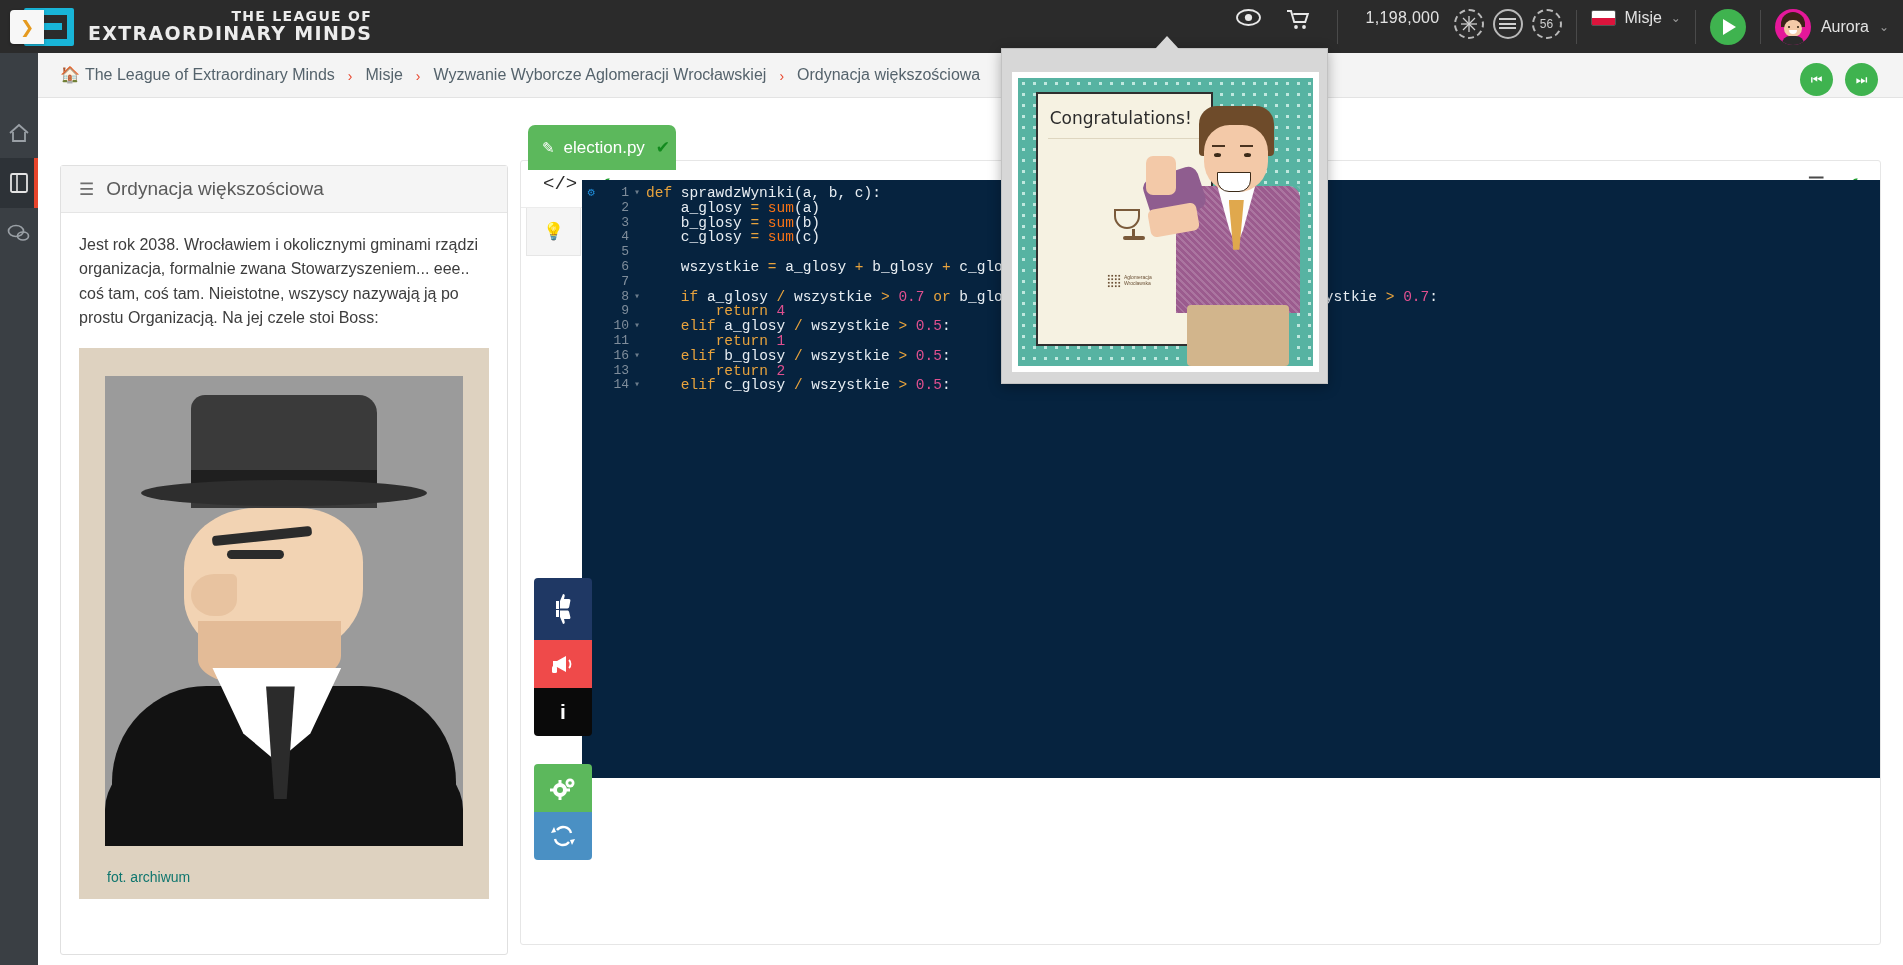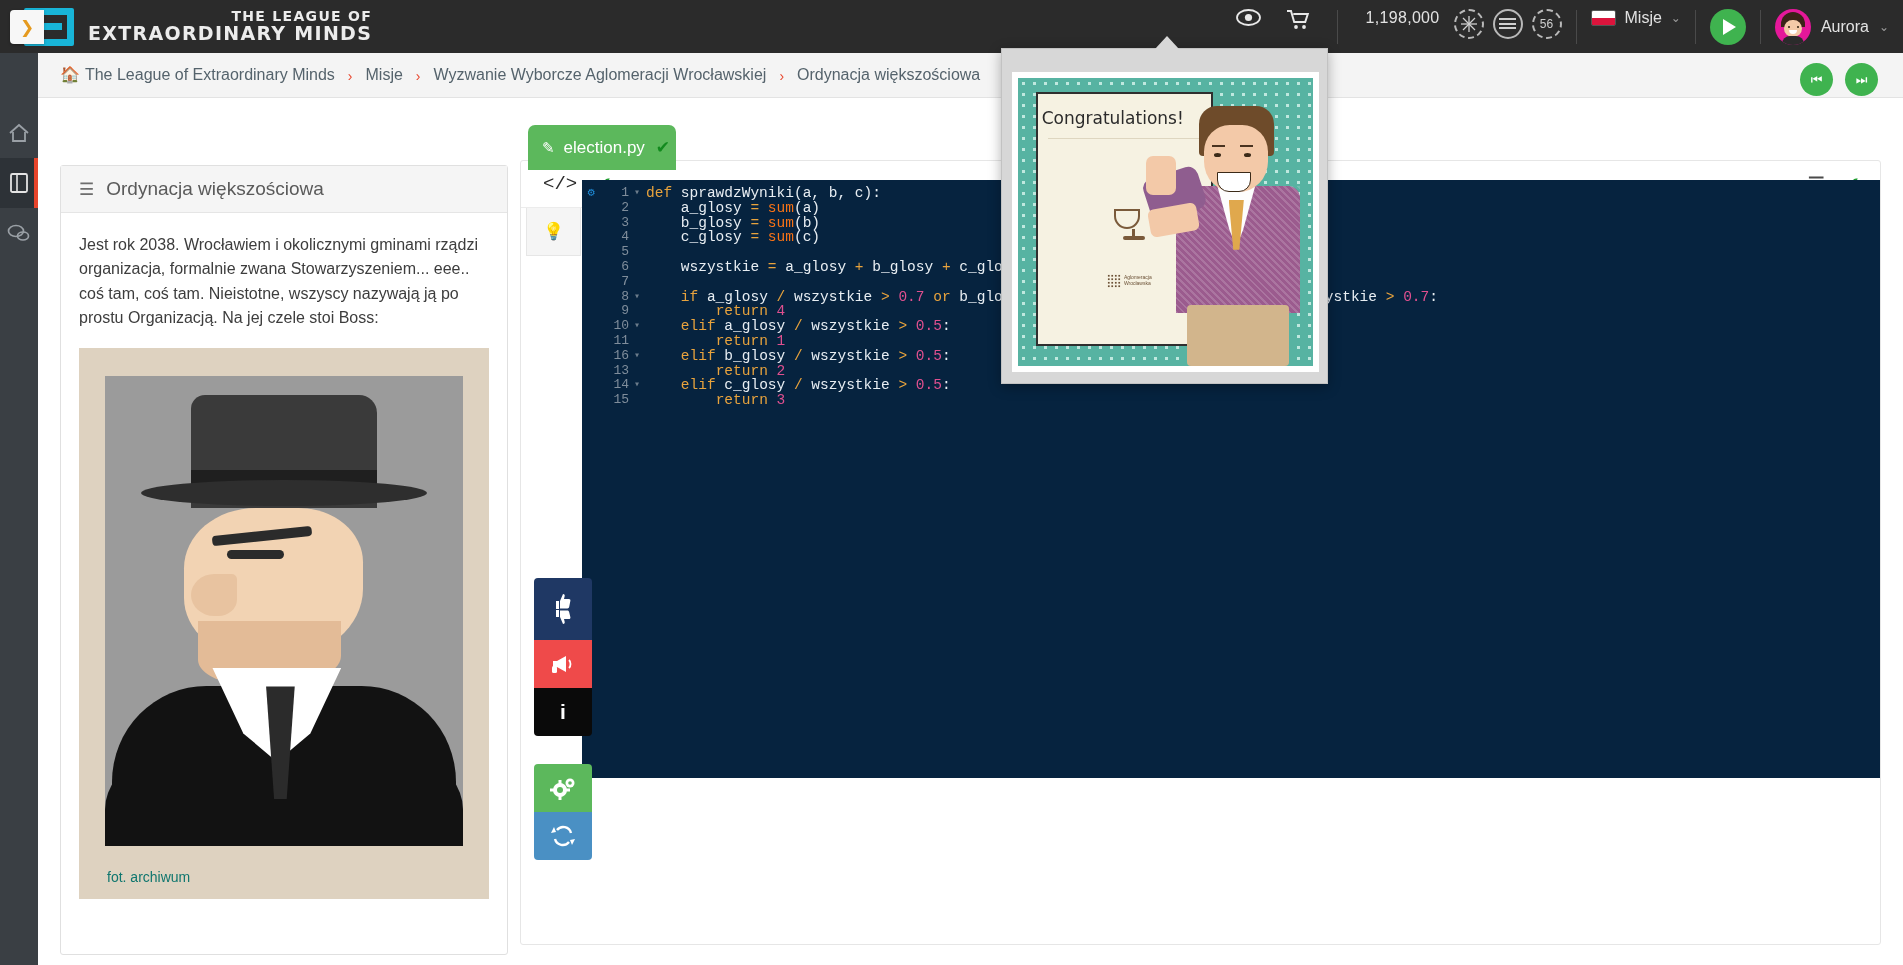--- a/index.html
+++ b/index.html
@@ -247,21 +247,21 @@
   .cert .dots {
     position: absolute; inset: 0;
     background-image: radial-gradient(#bfe8df 1.6px, transparent 1.7px);
     background-size: 11px 11px;
   }
   .cert .paper {
     position: absolute; left: 6%; top: 5%; width: 60%; height: 88%;
     background: #f6f2e2; border: 2px solid #2f2f2f; overflow: hidden;
   }
   .cert .congrats {
-    margin: 14px 0 0 4px; font-size: 17px; color: #2b2b2b;
+    margin: 14px 0 0 12px; font-size: 17px; color: #2b2b2b;
     font-family: "DejaVu Sans", sans-serif;
   }
   .cert .divider { margin: 10px 10px 0 10px; height: 1px; background: #ded6c0; }
   .cert .trophy {
     position: absolute; left: 44%; top: 46%; width: 40px; height: 34px;
   }
   .cert .trophy .cup {
     width: 26px; height: 20px; border: 2px solid #7a5a3a; border-radius: 0 0 14px 14px;
   }
   .cert .trophy .stem { width: 3px; height: 7px; background: #7a5a3a; margin: 0 auto; }
@@ -528,21 +528,20 @@
       <div class="cline"><span class="gutter-ico"></span><span class="lnum">5</span><span class="fold"></span><span class="ctext"></span></div>
       <div class="cline"><span class="gutter-ico"></span><span class="lnum">6</span><span class="fold"></span><span class="ctext">    wszystkie <span class="op">=</span> a_glosy <span class="op">+</span> b_glosy <span class="op">+</span> c_glosy</span></div>
       <div class="cline"><span class="gutter-ico"></span><span class="lnum">7</span><span class="fold"></span><span class="ctext"></span></div>
       <div class="cline"><span class="gutter-ico"></span><span class="lnum">8</span><span class="fold">▾</span><span class="ctext">    <span class="kw">if</span> a_glosy <span class="op">/</span> wszystkie <span class="op">&gt;</span> <span class="num">0.7</span> <span class="kw">or</span> b_glosy <span class="op">/</span> wszystkie <span class="op">&gt;</span> <span class="num">0.7</span> <span class="kw">or</span> c_glosy <span class="op">/</span> wszystkie <span class="op">&gt;</span> <span class="num">0.7</span>:</span></div>
       <div class="cline"><span class="gutter-ico"></span><span class="lnum">9</span><span class="fold"></span><span class="ctext">        <span class="kw">return</span> <span class="num">4</span></span></div>
       <div class="cline"><span class="gutter-ico"></span><span class="lnum">10</span><span class="fold">▾</span><span class="ctext">    <span class="kw">elif</span> a_glosy <span class="op">/</span> wszystkie <span class="op">&gt;</span> <span class="num">0.5</span>:</span></div>
       <div class="cline"><span class="gutter-ico"></span><span class="lnum">11</span><span class="fold"></span><span class="ctext">        <span class="kw">return</span> <span class="num">1</span></span></div>
       <div class="cline"><span class="gutter-ico"></span><span class="lnum">16</span><span class="fold">▾</span><span class="ctext">    <span class="kw">elif</span> b_glosy <span class="op">/</span> wszystkie <span class="op">&gt;</span> <span class="num">0.5</span>:</span></div>
       <div class="cline"><span class="gutter-ico"></span><span class="lnum">13</span><span class="fold"></span><span class="ctext">        <span class="kw">return</span> <span class="num">2</span></span></div>
       <div class="cline"><span class="gutter-ico"></span><span class="lnum">14</span><span class="fold">▾</span><span class="ctext">    <span class="kw">elif</span> c_glosy <span class="op">/</span> wszystkie <span class="op">&gt;</span> <span class="num">0.5</span>:</span></div>
-      <div class="cline"><span class="gutter-ico"></span><span class="lnum">15</span><span class="fold"></span><span class="ctext">        <span class="kw">return</span> <span class="num">3</span></span></div>
     </div>
 </div>
 
 <div class="actions">
   <div class="abtn navy">
     <svg width="22" height="20" viewBox="0 0 22 20">
       <path d="M4 9h3v8H4zM8 9l3-7c1.6 0 2 1 1.6 2.4L12 7h5c1 0 1.6.8 1.4 1.8l-1.2 6c-.2 1-.9 1.6-1.8 1.6H8z" fill="#fff"></path>
     </svg>
     <svg width="22" height="18" viewBox="0 0 22 18" style="margin-top:-4px">
       <path d="M4 1h3v7H4zM8 8l3 7c1.6 0 2-1 1.6-2.4L12 10h5c1 0 1.6-.8 1.4-1.8l-1.2-5C17 2.2 16.3 1.6 15.4 1.6H8z" fill="#fff"></path>

